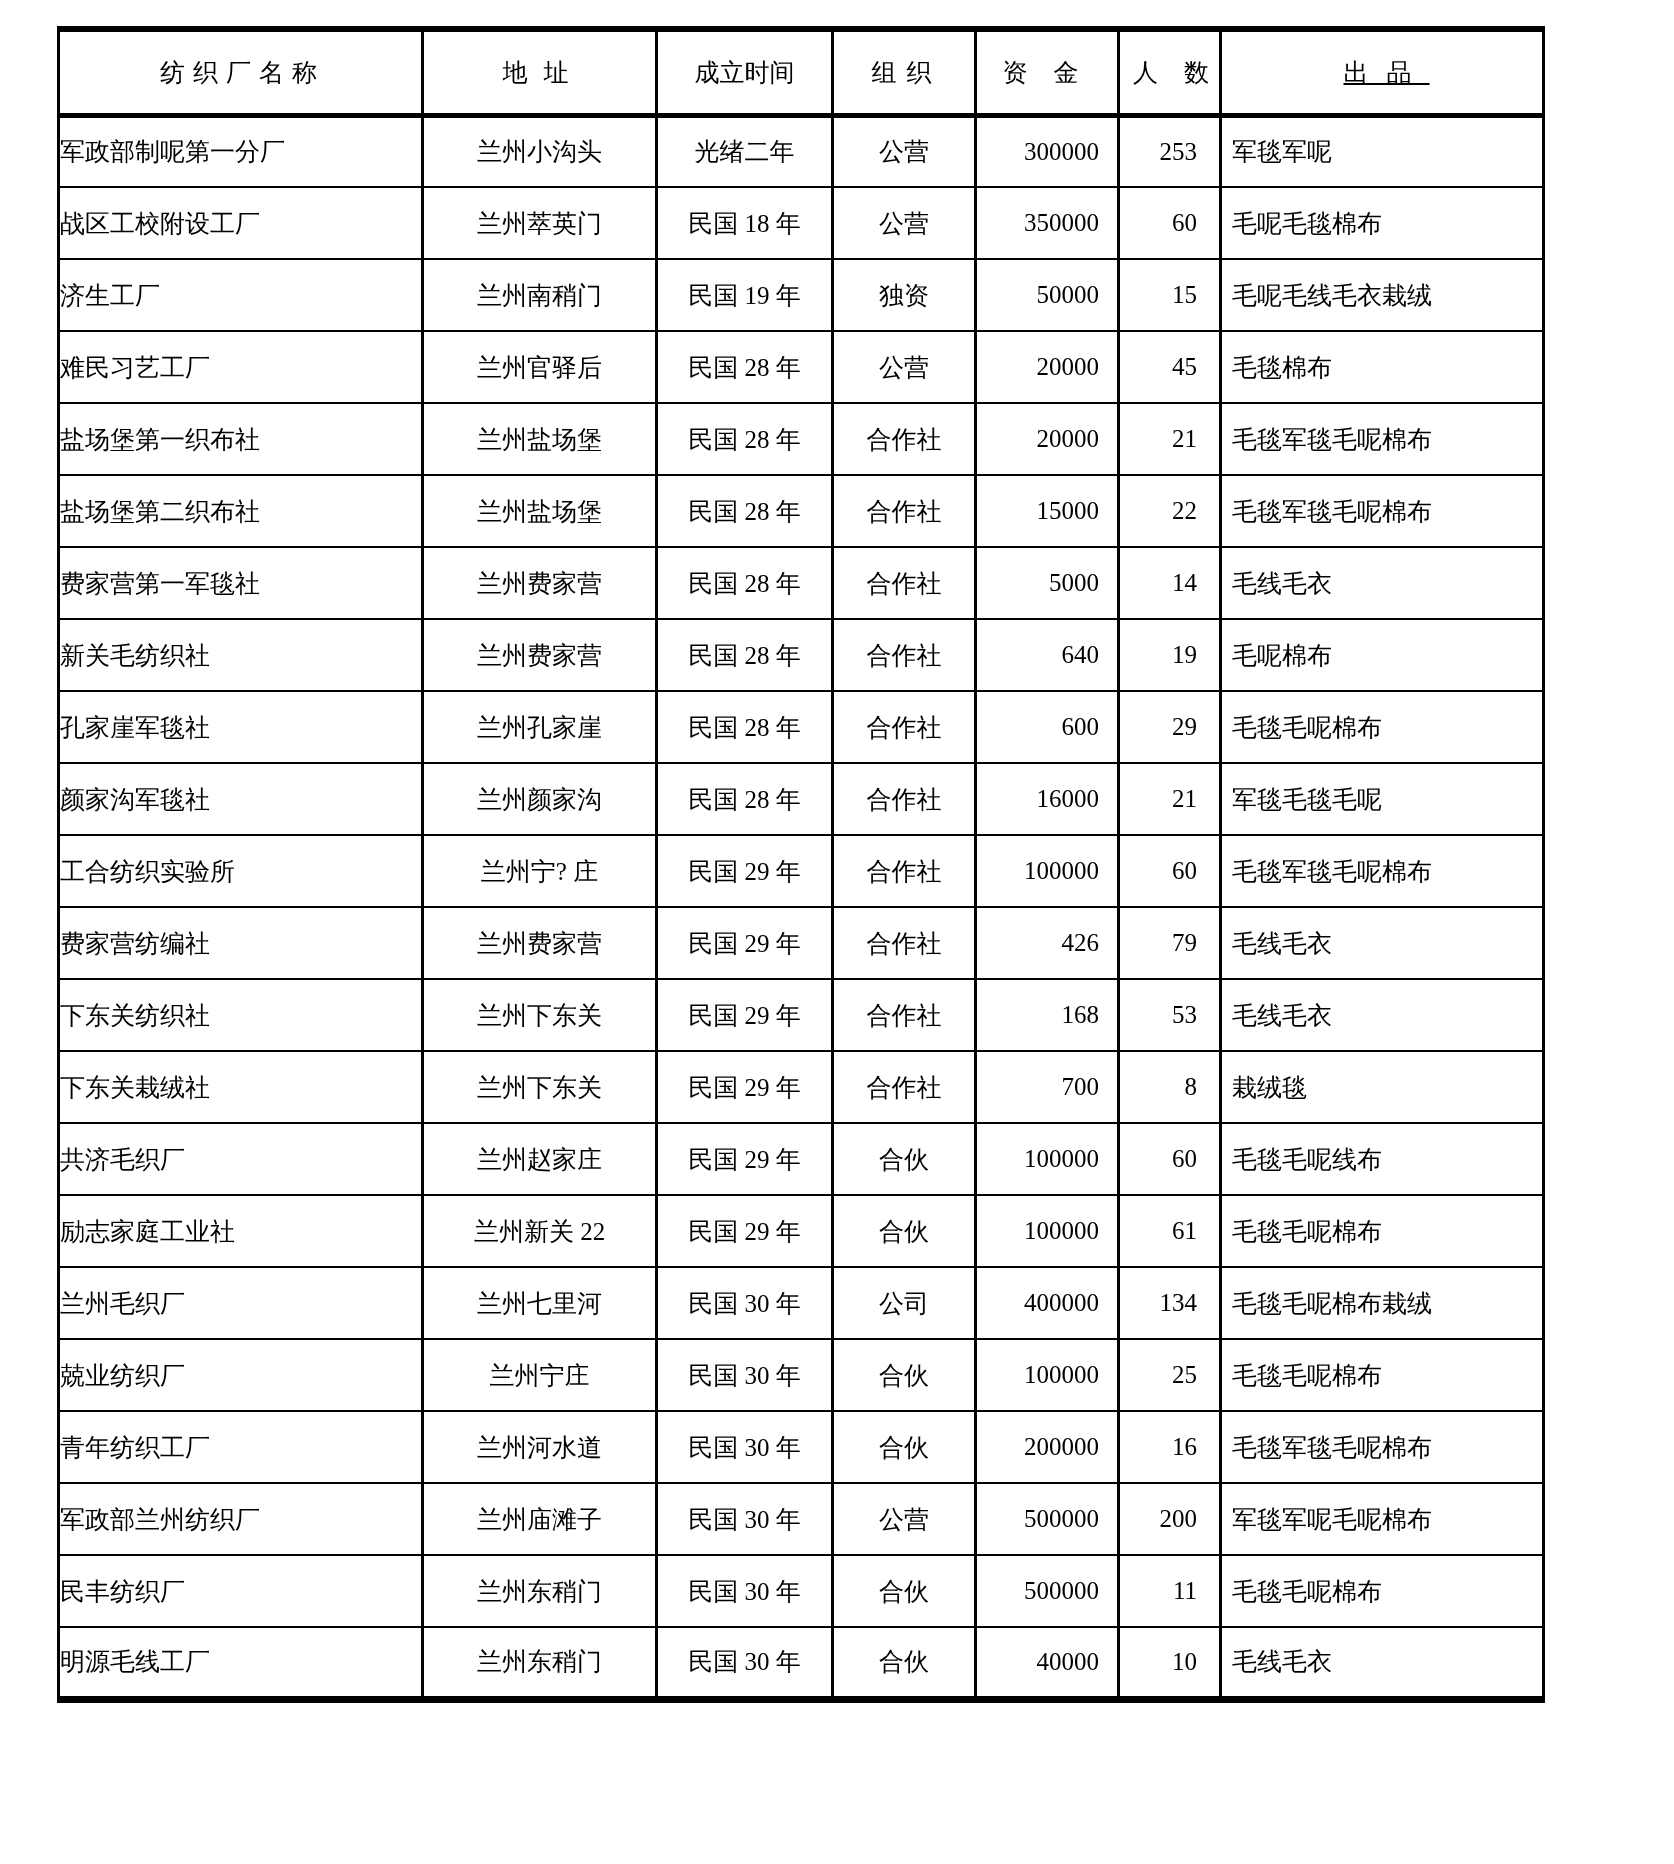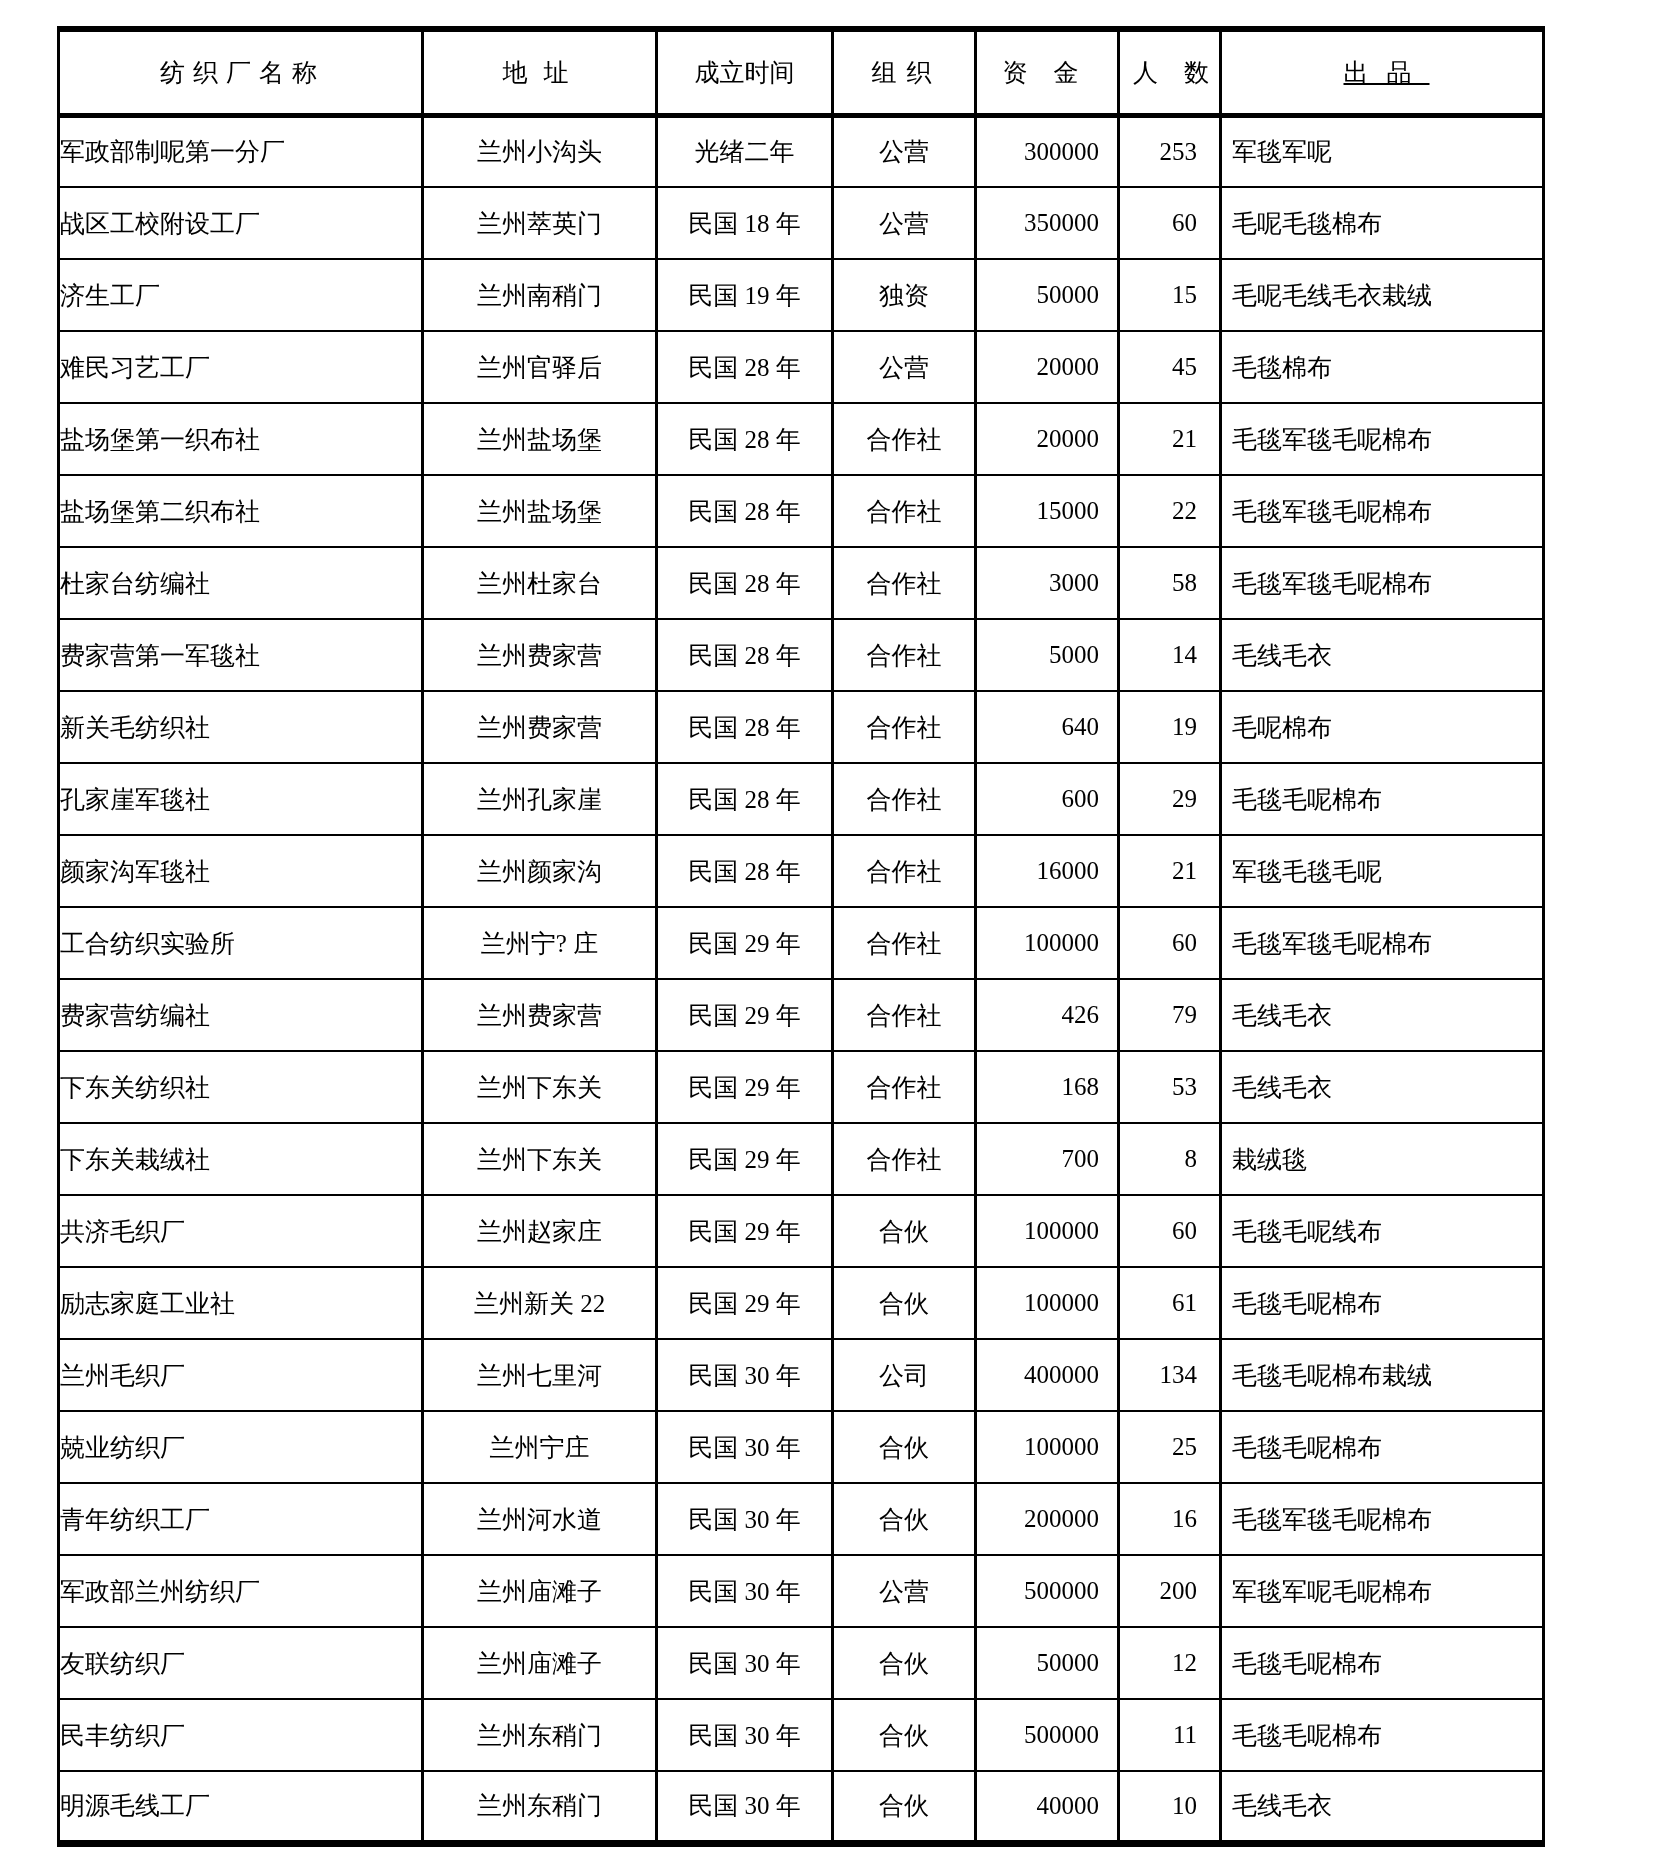--- a/index.html
+++ b/index.html
@@ -134,29 +134,20 @@
       <tr>
         <td class="c0">盐场堡第二织布社</td>
         <td class="c1">兰州盐场堡</td>
         <td class="c2">民国 28 年</td>
         <td class="c3">合作社</td>
         <td class="c4">15000</td>
         <td class="c5">22</td>
         <td class="c6">毛毯军毯毛呢棉布</td>
       </tr>
       <tr>
-        <td class="c0">杜家台纺编社</td>
-        <td class="c1">兰州杜家台</td>
-        <td class="c2">民国 28 年</td>
-        <td class="c3">合作社</td>
-        <td class="c4">3000</td>
-        <td class="c5">58</td>
-        <td class="c6">毛毯军毯毛呢棉布</td>
-      </tr>
-      <tr>
         <td class="c0">费家营第一军毯社</td>
         <td class="c1">兰州费家营</td>
         <td class="c2">民国 28 年</td>
         <td class="c3">合作社</td>
         <td class="c4">5000</td>
         <td class="c5">14</td>
         <td class="c6">毛线毛衣</td>
       </tr>
       <tr>
         <td class="c0">新关毛纺织社</td>
@@ -269,29 +260,20 @@
       <tr>
         <td class="c0">军政部兰州纺织厂</td>
         <td class="c1">兰州庙滩子</td>
         <td class="c2">民国 30 年</td>
         <td class="c3">公营</td>
         <td class="c4">500000</td>
         <td class="c5">200</td>
         <td class="c6">军毯军呢毛呢棉布</td>
       </tr>
       <tr>
-        <td class="c0">友联纺织厂</td>
-        <td class="c1">兰州庙滩子</td>
-        <td class="c2">民国 30 年</td>
-        <td class="c3">合伙</td>
-        <td class="c4">50000</td>
-        <td class="c5">12</td>
-        <td class="c6">毛毯毛呢棉布</td>
-      </tr>
-      <tr>
         <td class="c0">民丰纺织厂</td>
         <td class="c1">兰州东稍门</td>
         <td class="c2">民国 30 年</td>
         <td class="c3">合伙</td>
         <td class="c4">500000</td>
         <td class="c5">11</td>
         <td class="c6">毛毯毛呢棉布</td>
       </tr>
       <tr>
         <td class="c0">明源毛线工厂</td>

